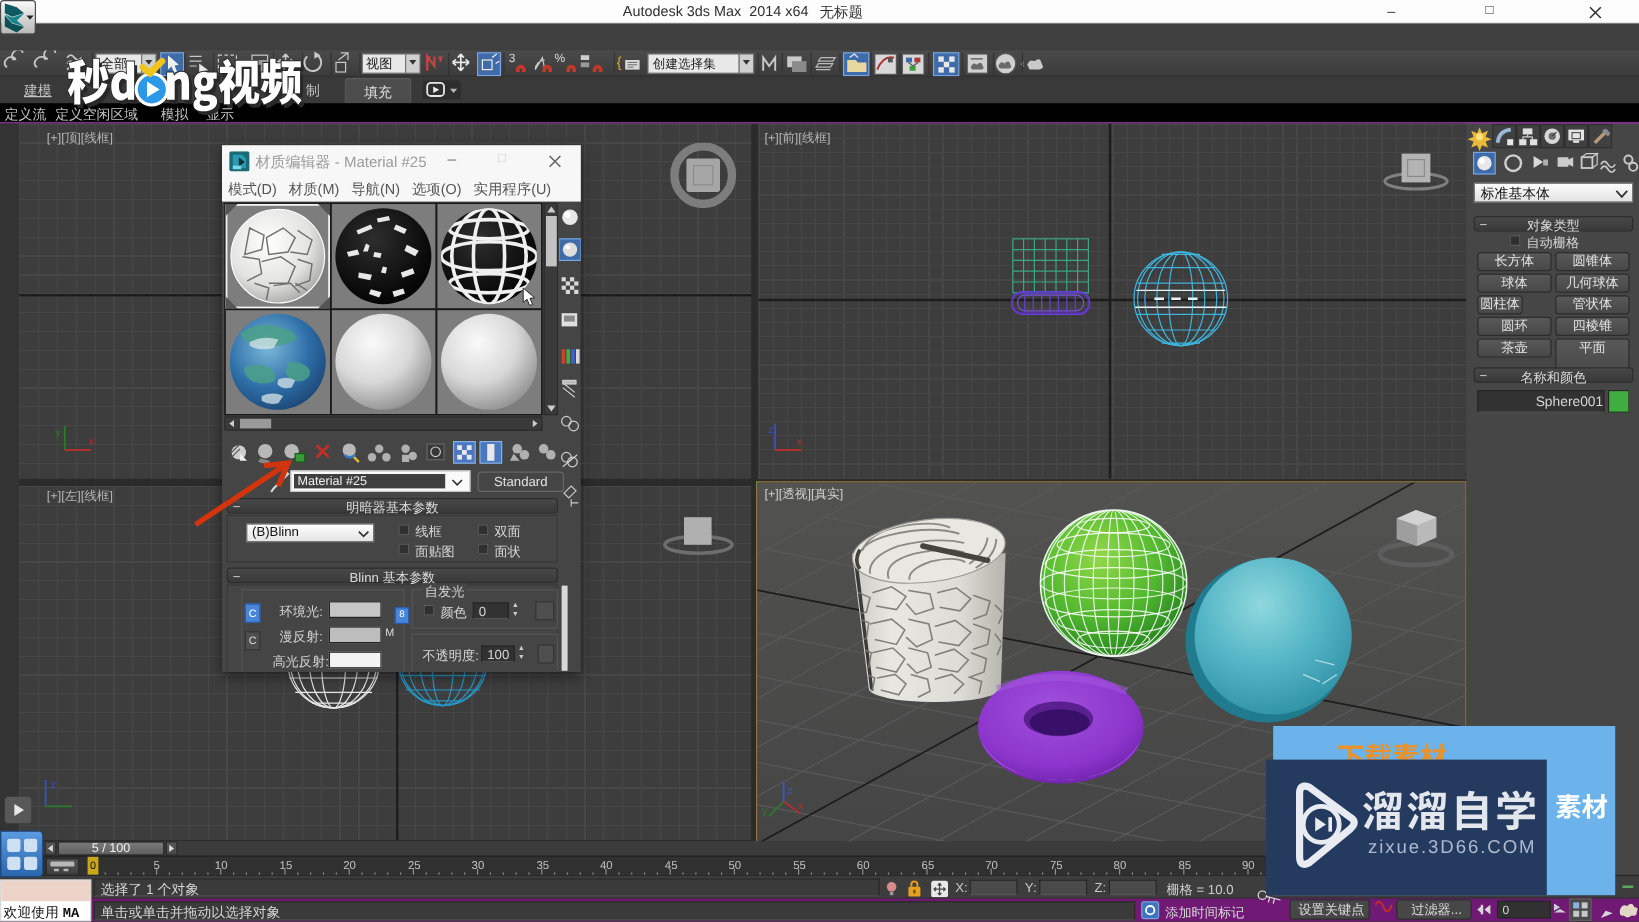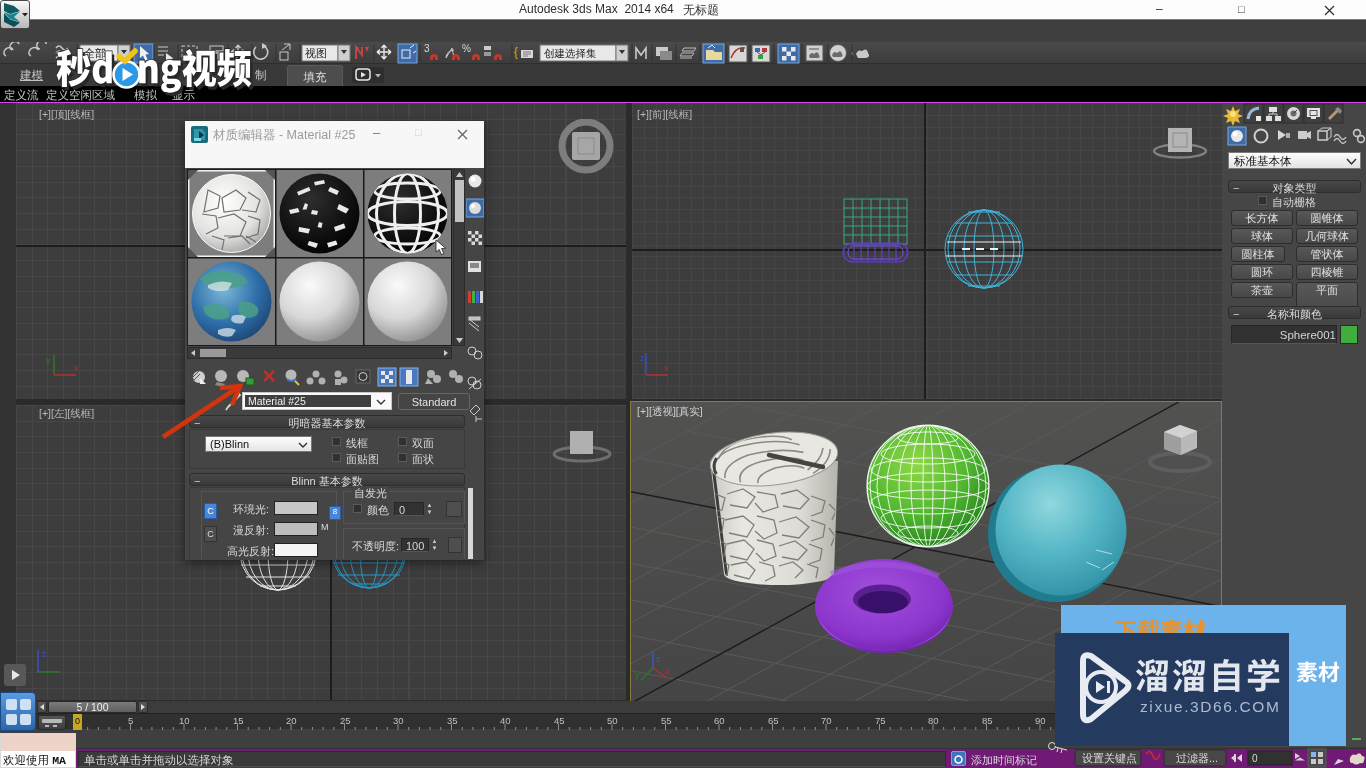--- a/index.html
+++ b/index.html
@@ -491,21 +491,21 @@
           <path d="M1 1 l4.5 5 L10 1" fill="none" stroke="#333" stroke-width="1.5"></path>
         </svg>
   </div>
   <div class="rollhead" style="left:6px;top:77px;width:133px;height:13px;"><i>−</i>对象类型</div>
   <div class="chk" style="left:36px;top:93px;"></div>
   <div class="lbl" style="left:50px;top:92px;">自动栅格</div>
   <div class="btn" style="left:9px;top:107px;width:62px;height:16px;line-height:15px;">长方体</div>
   <div class="btn" style="left:74px;top:107px;width:62px;height:16px;line-height:15px;">圆锥体</div>
   <div class="btn" style="left:9px;top:125px;width:62px;height:16px;line-height:15px;">球体</div>
   <div class="btn" style="left:74px;top:125px;width:62px;height:16px;line-height:15px;">几何球体</div>
-  <div class="btn" style="left:9px;top:143px;width:54px;height:16px;line-height:15px;">圆柱体</div>
+  <div class="btn" style="left:9px;top:143px;width:38px;height:16px;line-height:15px;">圆柱体</div>
   <div class="btn" style="left:74px;top:143px;width:62px;height:16px;line-height:15px;">管状体</div>
   <div class="btn" style="left:9px;top:161px;width:62px;height:16px;line-height:15px;">圆环</div>
   <div class="btn" style="left:74px;top:161px;width:62px;height:16px;line-height:15px;">四棱锥</div>
   <div class="btn" style="left:9px;top:179px;width:62px;height:16px;line-height:15px;">茶壶</div>
   <div class="btn" style="left:74px;top:179px;width:62px;height:32px;line-height:15px;">平面</div>
   <div class="rollhead" style="left:6px;top:203px;width:133px;height:13px;"><i>−</i>名称和颜色</div>
   <div class="fld" style="left:9px;top:222px;width:106px;height:19px;padding:3px 0 0 21px;font-size:11.5px;text-align:right;">Sphere001</div>
   <div class="abs" style="left:118px;top:222px;width:18px;height:19px;background:#3fae3f;border:1px solid #2a2a2a;"></div>
 </div>
 
@@ -545,20 +545,40 @@
   </svg>
   <div class="abs" style="left:73px;top:0;width:9px;height:16px;background:#c8a71e;color:#111;font-size:9px;text-align:center;line-height:15px;">0</div>
   <div class="abs" style="left:38px;top:1px;width:28px;height:15px;background:linear-gradient(#555,#3e3e3e);border:1px solid #2a2a2a;border-radius:2px;">
     <svg width="26" height="13">
           <rect x="3" y="2" width="20" height="4" rx="1" fill="#b8b8b8"></rect>
           <path d="M6 9 h4 M14 9 h4" stroke="#b8b8b8" stroke-width="2"></path>
         </svg>
   </div>
 </div>
 
+<div class="abs" id="status1">
+  <div class="abs" style="left:78px;top:2px;width:655px;height:15px;background:#3a3a3a;border:1px solid #2a2a2a;border-bottom-color:#4e4e4e;"></div>
+  <div class="lbl" style="left:84px;top:4px;font-size:11.5px;">选择了 1 个对象</div>
+  <svg class="abs" style="left:736px;top:2px;" width="56" height="16">
+    <circle cx="7" cy="7" r="4" fill="#d88a8a"></circle>
+        <rect x="5.5" y="11" width="3" height="3" fill="#999"></rect>
+    <rect x="21" y="7" width="10" height="8" rx="1" fill="#e8a020"></rect>
+        <path d="M23.5 7 v-2 a2.5 2.5 0 0 1 5 0 v2" fill="none" stroke="#e8a020" stroke-width="1.6"></path>
+        <rect x="25" y="9.5" width="2" height="3" fill="#7a4a00"></rect>
+    <rect x="40" y="2" width="14" height="14" rx="2" fill="#e8e8e8"></rect>
+        <path d="M47 4 v10 M42 9 h10 M47 4 l-1.5 2 M47 4 l1.5 2 M47 14 l-1.5 -2 M47 14 l1.5 -2 M42 9 l2 -1.5 M42 9 l2 1.5 M52 9 l-2 -1.5 M52 9 l-2 1.5" stroke="#444" fill="none"></path>
+  </svg>
+  <div class="lbl" style="left:796px;top:4px;color:#c8c8c8;">X:</div>
+      <div class="fld" style="left:808px;top:3px;width:40px;height:13px;background:#4a4a4a;"></div>
+  <div class="lbl" style="left:854px;top:4px;color:#c8c8c8;">Y:</div>
+      <div class="fld" style="left:866px;top:3px;width:40px;height:13px;background:#4a4a4a;"></div>
+  <div class="lbl" style="left:912px;top:4px;color:#c8c8c8;">Z:</div>
+      <div class="fld" style="left:924px;top:3px;width:40px;height:13px;background:#4a4a4a;"></div>
+  <div class="lbl" style="left:972px;top:4px;color:#cccccc;">栅格 = 10.0</div>
+</div>
 <div class="abs" id="status2">
   <div class="abs" style="left:78px;top:2px;width:868px;height:16px;background:#3a3a3a;border:1px solid #2a2a2a;border-bottom-color:#4e4e4e;"></div>
   <div class="lbl" style="left:84px;top:4px;font-size:11.5px;">单击或单击并拖动以选择对象</div>
   <div class="abs" style="left:951px;top:2px;width:15px;height:15px;background:#3f74c0;border:1px solid #7aa2d8;border-radius:2px;"><svg width="13" height="13">
           <circle cx="6.5" cy="6.5" r="3.5" fill="none" stroke="#fff" stroke-width="1.5"></circle>
         </svg></div>
   <div class="lbl" style="left:971px;top:4px;">添加时间标记</div>
 </div>
 
 <svg class="abs" style="left:1040px;top:738px;" width="326" height="30">
@@ -631,20 +651,21 @@
           <path d="M3 3 h8 l3 3 v8 h-11 Z" fill="#2a9ab0"></path>
           <path d="M8 5 l5 4 -5 4 Z" fill="#11303a"></path>
           <rect x="3" y="12" width="7" height="3" fill="#7ad8e8"></rect>
         </svg>
     <span class="abs" style="left:28px;top:6px;color:#9b9b9b;font-size:12.5px;">材质编辑器 - Material #25</span>
     <span class="abs" style="left:188px;top:4px;color:#777;font-size:13px;">–</span>
     <span class="abs" style="left:230px;top:5px;color:#cfcfcf;font-size:11px;">□</span>
     <svg class="abs" style="left:272px;top:8px;" width="11" height="11">
           <path d="M1 1 L10 10 M10 1 L1 10" stroke="#666" stroke-width="1.3"></path>
         </svg>
+    <span class="abs" style="left:5px;top:29px;color:#555;font-size:12px;">模式(D)&nbsp;&nbsp;&nbsp;材质(M)&nbsp;&nbsp;&nbsp;导航(N)&nbsp;&nbsp;&nbsp;选项(O)&nbsp;&nbsp;&nbsp;实用程序(U)</span>
   </div>
 
   <div class="abs" style="left:2px;top:48px;width:265px;height:177px;background:#222;border:1px solid #1a1a1a;">
     <svg width="263" height="175">
       <defs>
         <radialGradient id="mgray" cx="38%" cy="30%" r="75%">
               <stop offset="0%" stop-color="#fafafa"></stop>
               <stop offset="55%" stop-color="#d8d8d8"></stop>
               <stop offset="100%" stop-color="#8f8f8f"></stop>
             </radialGradient>

